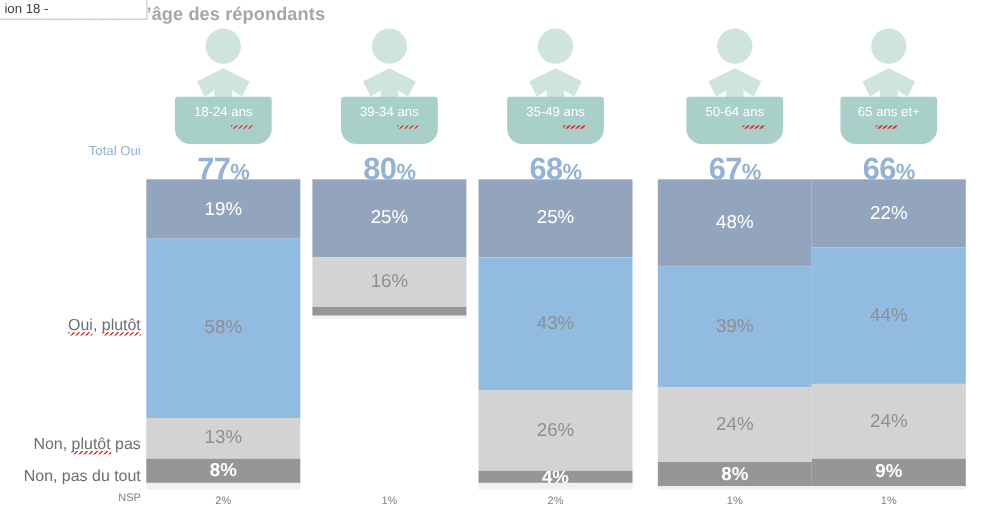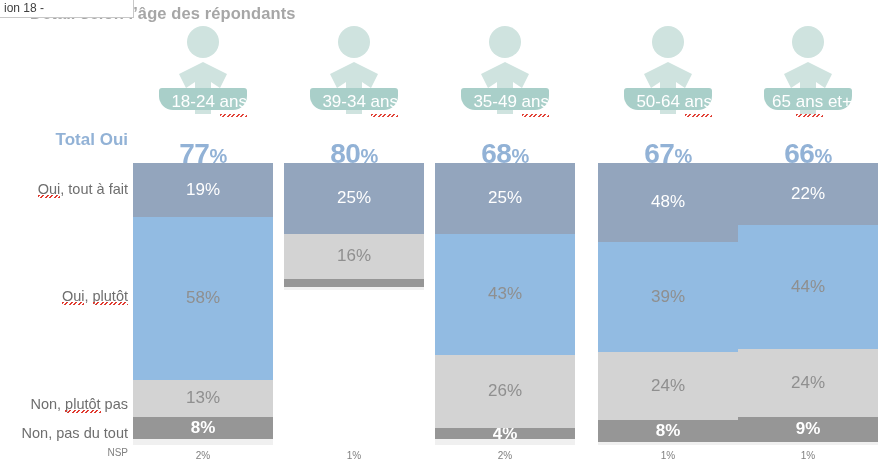--- a/index.html
+++ b/index.html
@@ -67,27 +67,27 @@
     height: 92px;
   }
   .person svg { display: block; width: 92px; height: 92px; }
 
   .age-plate {
     position: absolute;
     top: 88px;
     left: 50%;
     transform: translateX(-50%);
     width: 88px;
-    height: 22px;
+    height: 43px;
     background: #a9cfc9;
     border-radius: 3px 3px 14px 14px;
     color: #ffffff;
-    font-size: 17px;
+    font-size: 12px;
     line-height: 27px;
-    text-align: right;
+    text-align: center;
     white-space: nowrap;
     z-index: 6;
   }
   .age-plate .sq { position: relative; display: inline-block; }
   .age-plate .sq::after {
     content: "";
     position: absolute;
     left: 0; right: 0; bottom: -2px;
     height: 3px;
     background-image:
@@ -109,22 +109,22 @@
     margin-top: 16px;
   }
   .total-val .pc { font-size: 20px; }
 
   #total-oui-label {
     position: absolute;
     left: 0;
     top: 130px;
     width: 128px;
     text-align: right;
-    font-size: 17px;
-    font-weight: bold;
+    font-size: 12px;
+    font-weight: normal;
     color: #92b2d6;
   }
 
   
   .bar {
     position: absolute;
     top: 163px;
     left: 0;
     width: 140px;
     height: 282px;
@@ -194,21 +194,20 @@
 <body>
 
 <div id="stage">
 
   <div id="clip-fragment">ion 18 -</div>
 
   <div id="page-title">Détail selon l’âge des répondants</div>
 
   <div id="total-oui-label">Total Oui</div>
 
-  <div class="row-label" id="label-r1"><span class="sq">Oui</span>, tout à fait</div>
   <div class="row-label" id="label-r2"><span class="sq">Oui</span>, <span class="sq">plutôt</span></div>
   <div class="row-label" id="label-r3">Non, <span class="sq">plutôt</span> pas</div>
   <div class="row-label" id="label-r4">Non, pas du tout</div>
   <div id="label-nsp">NSP</div>
 
   <div class="col" style="left:133px">
     <div class="person">
       <svg viewBox="0 0 92 92" xmlns="http://www.w3.org/2000/svg">
         <circle cx="46" cy="20" r="16" fill="#cfe3df"></circle>
         <path d="M46 40 L70 52 L63 66 L54 60 L54 92 L38 92 L38 60 L29 66 L22 52 Z" fill="#cfe3df"></path>

